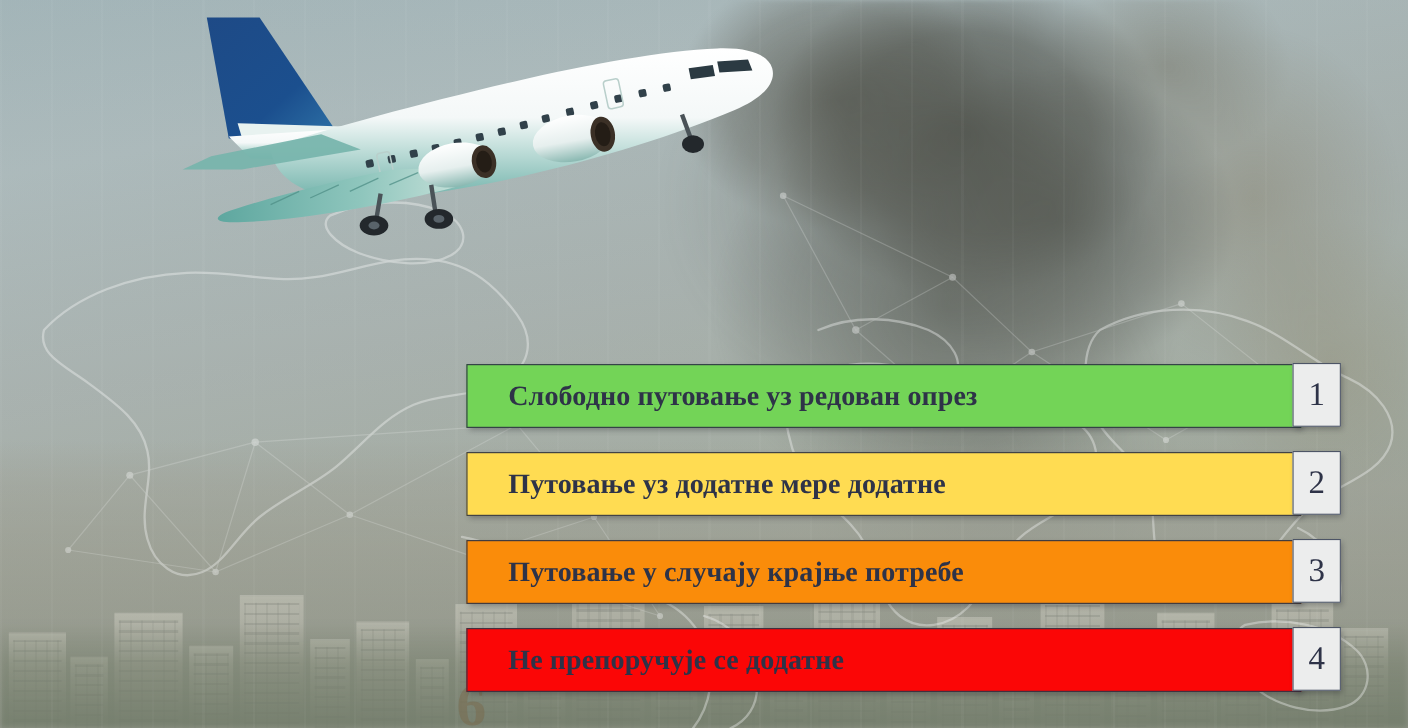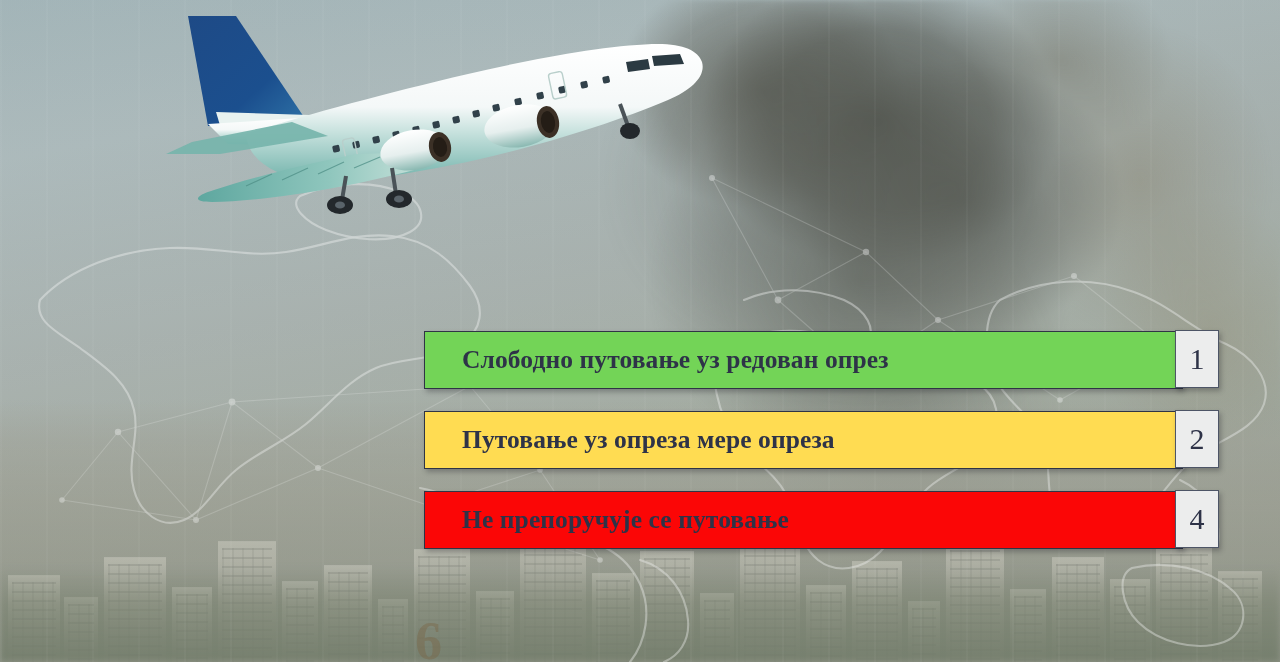--- a/index.html
+++ b/index.html
@@ -429,28 +429,34 @@
 
     <div class="level-row">
       <div class="level-bar" style="background:#73d457;">
         <span class="level-label">Слободно путовање уз редован опрез</span>
       </div>
       <div class="level-badge">1</div>
     </div>
 
     <div class="level-row">
       <div class="level-bar" style="background:#ffdc52;">
-        <span class="level-label">Путовање уз опреза мере опреза</span>
+        <span class="level-label">Путовање уз додатне мере додатне</span>
       </div>
       <div class="level-badge">2</div>
     </div>
 
+    <div class="level-row">
+      <div class="level-bar" style="background:#fa8c0a;">
+        <span class="level-label">Путовање у случају крајње потребе</span>
+      </div>
+      <div class="level-badge">3</div>
+    </div>
 
     <div class="level-row">
       <div class="level-bar" style="background:#fb0606;">
-        <span class="level-label">Не препоручује се путовање</span>
+        <span class="level-label">Не препоручује се додатне</span>
       </div>
       <div class="level-badge">4</div>
     </div>
 
   </div>
 
 </div>
 
 </body></html>

